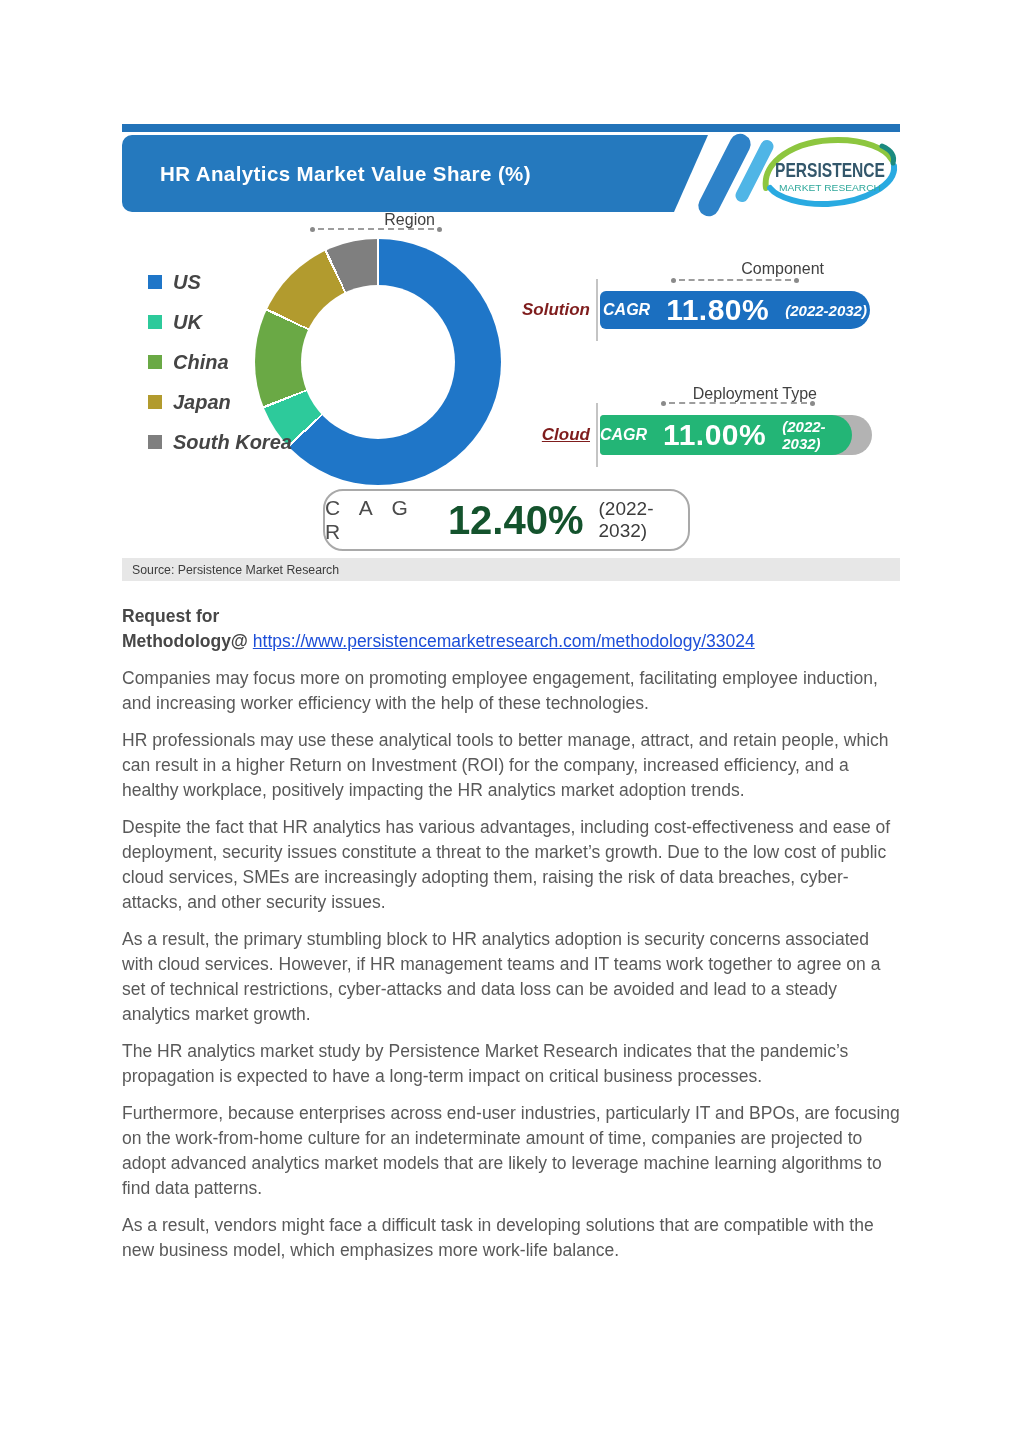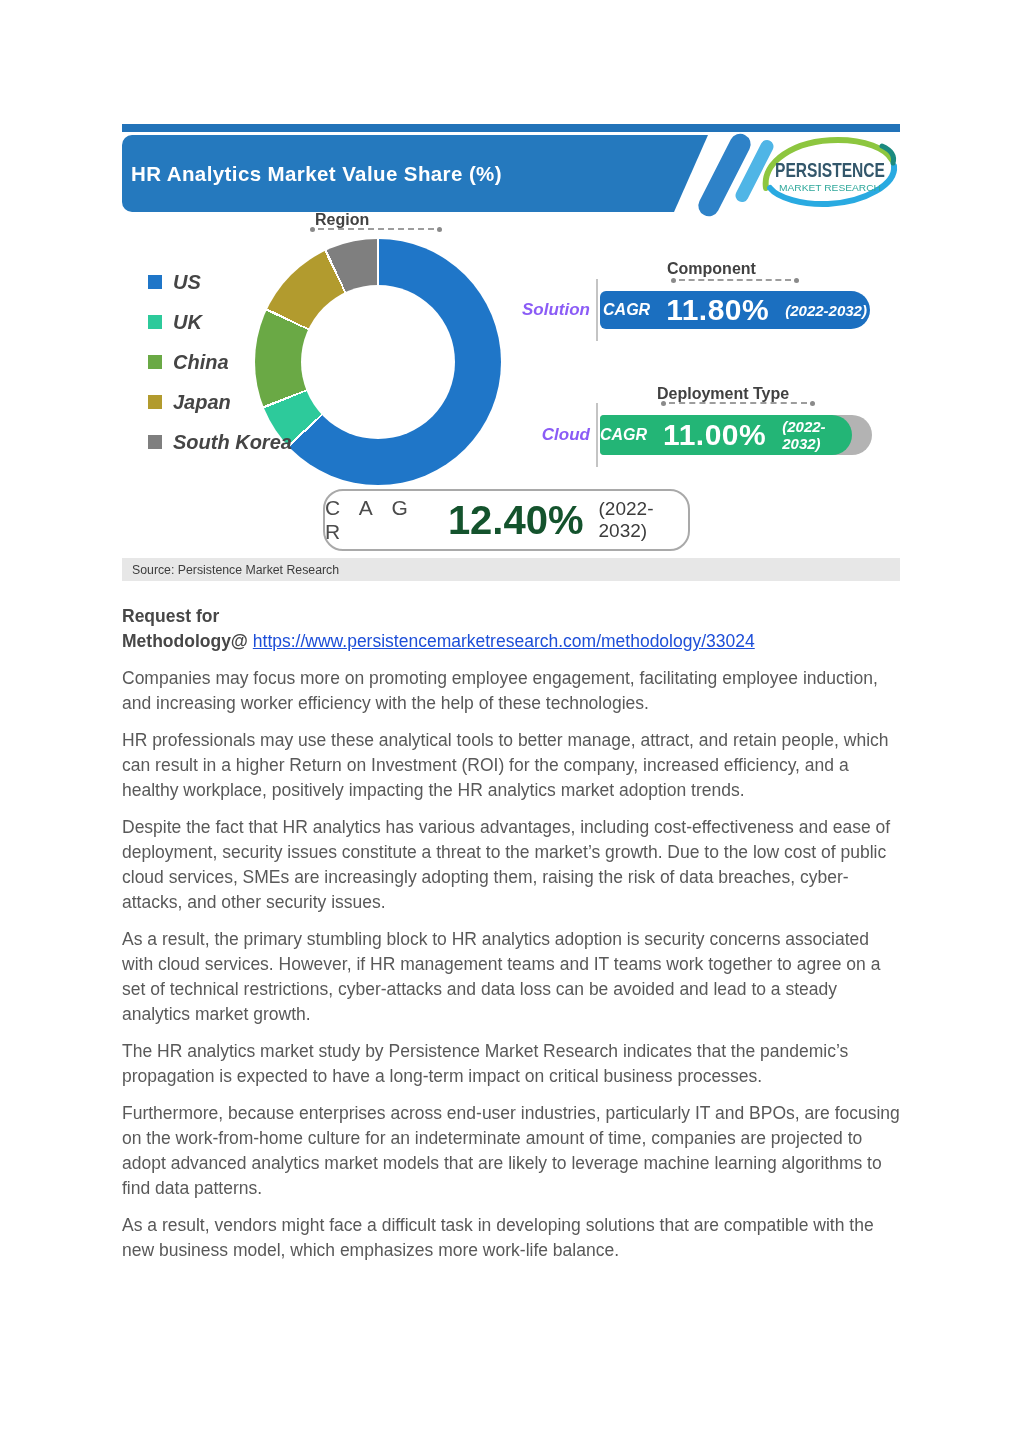--- a/index.html
+++ b/index.html
@@ -5,42 +5,42 @@
   html,body{margin:0;padding:0;background:#fff;}
   .page{position:relative;width:1023px;height:1447px;background:#ffffff;overflow:hidden;
         font-family:"Liberation Sans",sans-serif;}
 
   
   .infographic{position:absolute;left:122px;top:124px;width:778px;height:457px;background:#fff;}
   .top-strip{position:absolute;left:0;top:0;width:100%;height:8px;background:#2273b9;}
   .banner{position:absolute;left:0;top:11px;width:600px;height:77px;background:#2579be;
           border-radius:10px 0 0 10px;display:flex;align-items:center;
           clip-path:polygon(0 0,586px 0,552px 100%,0 100%);}
-  .banner-title{color:#fff;font-size:20.5px;font-weight:bold;letter-spacing:.4px;padding-left:9px;}
+  .banner-title{color:#fff;font-size:20.5px;font-weight:bold;letter-spacing:.4px;padding-left:38px;}
   .slash{position:absolute;border-radius:12px;transform:rotate(27deg);}
   .slash1{left:592px;top:6px;width:21px;height:90px;background:#2e82c8;}
   .slash2{left:626px;top:13px;width:13px;height:68px;background:#4fb5e6;border-radius:8px;}
   .logo{position:absolute;left:632px;top:8px;width:148px;height:80px;}
 
-  .section-label{position:absolute;color:#414141;font-size:16px;font-weight:bold;text-align:left;}
+  .section-label{position:absolute;color:#414141;font-size:16px;font-weight:normal;text-align:right;}
   .dashline{position:absolute;display:flex;align-items:center;height:6px;}
   .dashline .dot{width:5px;height:5px;border-radius:50%;background:#8a8a8a;}
   .dashline .dash{flex:1;border-top:2px dashed #9d9d9d;margin:0 3px;height:0;}
 
   .donut{position:absolute;left:133px;top:115px;width:246px;height:246px;border-radius:50%;}
   .donut::after{content:"";position:absolute;inset:46px;background:#fff;border-radius:50%;}
 
   .legend{position:absolute;left:26px;top:150px;}
   .legend-item{display:flex;align-items:center;gap:11px;height:16px;margin-bottom:24px;}
   .swatch{width:14px;height:14px;flex:0 0 14px;}
   .legend-label{font-style:italic;font-weight:600;font-size:20px;color:#454545;white-space:nowrap;}
 
   .vline{position:absolute;width:2px;background:#c4c4c4;}
   .bar-item-label{position:absolute;width:90px;text-align:right;font-style:italic;font-weight:600;
-                  font-size:17px;color:#8b5cf6;}
+                  font-size:17px;color:#7f1d1d;}
   .cagr-bar{position:absolute;display:flex;align-items:center;justify-content:center;gap:16px;color:#fff;}
   .bar-solution{left:478px;top:167px;width:270px;height:38px;border-radius:6px 19px 19px 6px;}
   .track{position:absolute;left:478px;top:291px;width:272px;height:40px;background:#b3b3b3;
          border-radius:4px 20px 20px 4px;}
   .bar-cloud{left:0;top:0;width:252px;height:40px;border-radius:4px 20px 20px 4px;}
   .cagr-small{font-style:italic;font-weight:bold;font-size:16px;}
   .cagr-big{font-size:30px;font-weight:bold;letter-spacing:.5px;}
   .cagr-period{font-style:italic;font-weight:bold;font-size:15px;}
 
   .cagr-box{position:absolute;left:201px;top:365px;width:363px;height:58px;background:#fff;
@@ -106,42 +106,42 @@
       <div class="legend-item">
         <span class="swatch" style="background: rgb(178, 155, 46);"></span>
         <span class="legend-label">Japan</span>
       </div>
       <div class="legend-item">
         <span class="swatch" style="background: rgb(127, 127, 127);"></span>
         <span class="legend-label">South Korea</span>
       </div>
     </div>
 
-    <div class="section-label" style="left:545px;top:136px;width:140px;">Component</div>
+    <div class="section-label" style="left:562px;top:136px;width:140px;">Component</div>
     <div class="dashline" style="left:549px;top:153px;width:128px;">
       <span class="dot"></span>
         <span class="dash"></span>
         <span class="dot"></span>
     </div>
     <div class="vline" style="left:474px;top:155px;height:62px;"></div>
     <div class="bar-item-label" style="left:378px;top:176px;">Solution</div>
     <div class="cagr-bar bar-solution" style="background: rgb(27, 111, 192);">
       <span class="cagr-small">CAGR</span>
       <span class="cagr-big">11.80%</span>
       <span class="cagr-period">(2022-2032)</span>
     </div>
 
     <div class="section-label" style="left:535px;top:261px;width:160px;">Deployment Type</div>
     <div class="dashline" style="left:539px;top:276px;width:154px;">
       <span class="dot"></span>
         <span class="dash"></span>
         <span class="dot"></span>
     </div>
     <div class="vline" style="left:474px;top:279px;height:64px;"></div>
-    <div class="bar-item-label" style="left:378px;top:301px;">Cloud</div>
+    <div class="bar-item-label" style="left:378px;top:301px;text-decoration:underline;">Cloud</div>
     <div class="track">
       <div class="cagr-bar bar-cloud" style="background: rgb(35, 181, 118);">
         <span class="cagr-small">CAGR</span>
         <span class="cagr-big">11.00%</span>
         <span class="cagr-period">(2022-2032)</span>
       </div>
     </div>
 
     <div class="cagr-box">
       <span class="label">C A G R</span>

